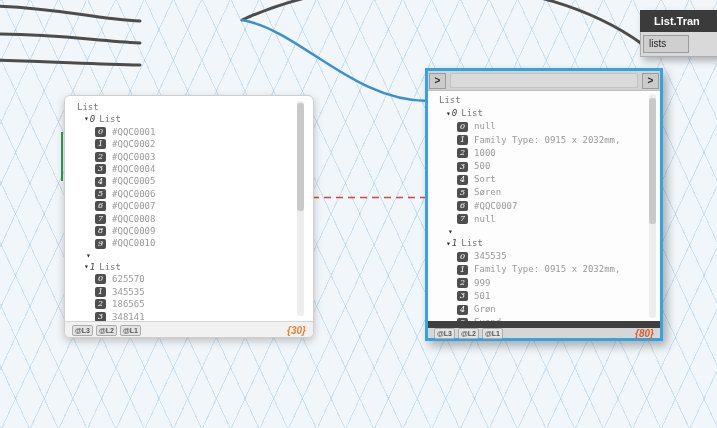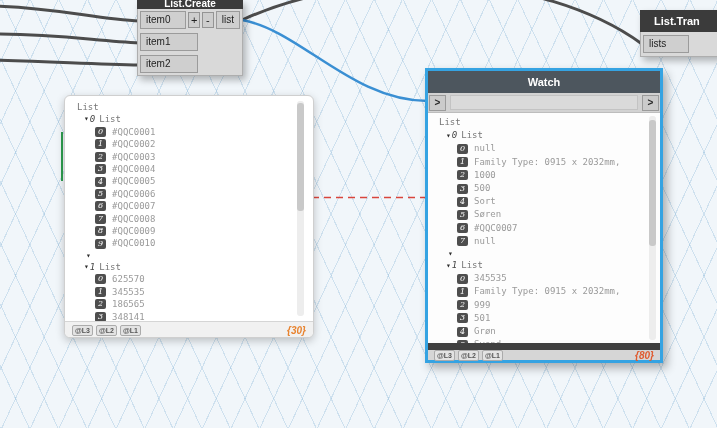--- a/index.html
+++ b/index.html
@@ -112,49 +112,29 @@
   <svg class="wire-layer" width="717" height="428" viewBox="0 0 717 428">
     <line class="axis-green" x1="62" y1="132" x2="62" y2="181"></line>
     <line class="axis-red" x1="300" y1="197.5" x2="440" y2="197.5"></line>
     <path class="wire" d="M -6 6 C 60 8, 95 19, 140 21"></path>
     <path class="wire" d="M -6 34 C 60 34, 95 41, 140 43"></path>
     <path class="wire" d="M -6 60 C 60 62, 95 64, 140 65"></path>
     <path class="wire" d="M 242 20 C 360 -34, 540 -30, 642 44"></path>
     <path class="wire-blue" d="M 242 20 C 300 30, 352 101, 428 101"></path>
   </svg>
 
-  <div class="node node-listcreate">
-    <div class="node-header">
-      <span>List.Create</span>
-    </div>
-    <div class="node-body">
-      <div class="lc-row">
-        <div class="port in">item0</div>
-        <button class="pm">+</button>
-        <button class="pm">-</button>
-        <div class="port out lc-out">list</div>
-      </div>
-      <div class="lc-row">
-        <div class="port in">item1</div>
-      </div>
-      <div class="lc-row">
-        <div class="port in">item2</div>
-      </div>
-    </div>
-  </div>
 
   <div class="node node-listtran">
     <div class="node-header">List.Tran</div>
     <div class="node-body">
       <div class="port in">lists</div>
     </div>
   </div>
 
   <div class="watch">
-    <div class="watch-header">Watch</div>
     <div class="watch-ports">
       <div class="watch-inset"></div>
       <div class="wport">&gt;</div>
       <div class="wport">&gt;</div>
     </div>
     <div class="watch-content tree">
       <div class="troot">List</div>
 
       <div class="tgroup">
         <span class="tri">▾</span>

